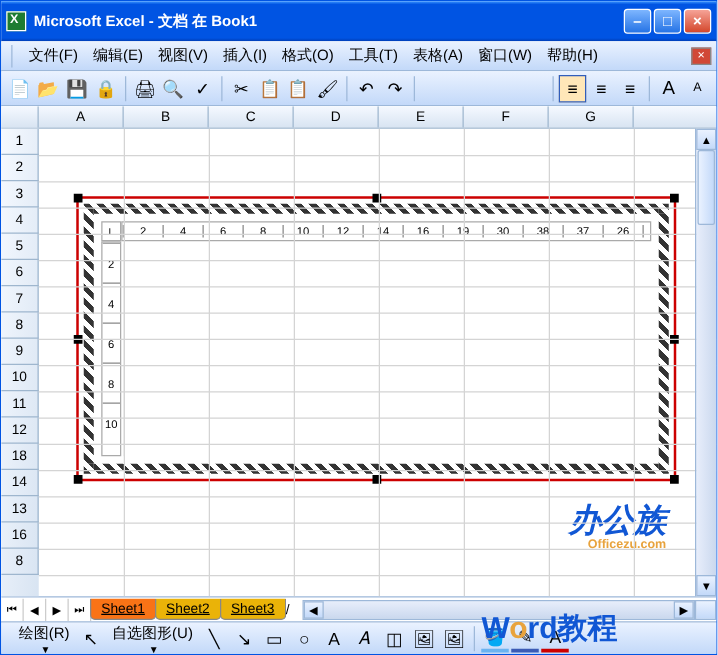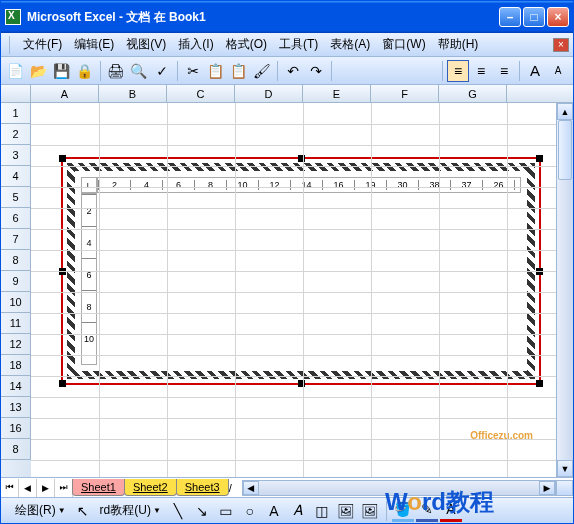--- a/index.html
+++ b/index.html
@@ -49,27 +49,27 @@
 .watermark1 .sub { font-size: 10px; color: #e8a33d; display: block; text-align: right; font-style: normal; margin-top: -4px; }
 .watermark2 { position: absolute; right: 80px; bottom: 6px; font-size: 24px; font-weight: bold; color: #1157d4; }
 .watermark2 .o { color: #e8a33d; }
 
 .vscroll { position: absolute; right: 0; top: 0; bottom: 0; width: 17px; background: linear-gradient(to right, #e8eefb, #cad8ee); border-left: 1px solid #9db8d9; }
 .vscroll .arr { height: 17px; background: linear-gradient(to bottom, #eaf2ff, #c3d9f9); border: 1px solid #9db8d9; display: flex; align-items: center; justify-content: center; font-size: 9px; }
 .vscroll .thumb { position: absolute; top: 17px; left: 1px; right: 1px; height: 60px; background: linear-gradient(to right, #eaf2ff, #c3d9f9); border: 1px solid #9db8d9; border-radius: 2px; }
 
 .tabrow { height: 20px; background: #fff; border-top: 1px solid #9db8d9; display: flex; align-items: center; font-size: 11px; }
 .navbtn { width: 18px; height: 18px; display: flex; align-items: center; justify-content: center; font-size: 9px; border-right: 1px solid #ccc; }
-.sheettab { padding: 2px 8px; background: #fde047; border: 1px solid #888; border-top: none; border-radius: 0 0 4px 4px; margin-left: -1px; text-decoration: underline; }
-.sheettab.active { background: #fca5a5; font-weight: normal; }
+.sheettab { padding: 2px 8px; background: #eab308; border: 1px solid #888; border-top: none; border-radius: 0 0 4px 4px; margin-left: -1px; text-decoration: underline; }
+.sheettab.active { background: #f97316; font-weight: normal; }
 .hscroll { flex: 1; margin-left: 10px; height: 16px; background: linear-gradient(to bottom, #e8eefb, #cad8ee); border: 1px solid #9db8d9; position: relative; }
 .hscroll .arr { width: 16px; height: 100%; position: absolute; background: linear-gradient(to bottom, #eaf2ff, #c3d9f9); border: 1px solid #9db8d9; display: flex; align-items: center; justify-content: center; font-size: 9px; }
 
 .drawbar { height: 26px; background: linear-gradient(to bottom, #eaf2ff, #c3d9f9); border-top: 1px solid #9db8d9; display: flex; align-items: center; font-size: 12px; padding: 0 4px; gap: 2px; }
-.drawlabel { padding: 0 4px; display: flex; align-items: center; }
+.drawlabel { padding: 0 4px; display: flex; align-items: center; flex-direction: column; }
 .drop { font-size: 8px; margin-left: 2px; }
 </style>
 </head>
 <body>
 
 <div class="window">
 
   <div class="titlebar">
     <div class="icon"></div>
     <span>Microsoft Excel - 文档 在 Book1</span>
@@ -187,20 +187,21 @@
                 <span>4</span>
                 <span>6</span>
                 <span>8</span>
                 <span>10</span>
               </div>
             <div class="doc-area"></div>
           </div>
         </div>
 
         <div class="watermark1">
+          <span>办公族</span>
           <span class="sub">Officezu.com</span>
         </div>
 
       <div class="gridline-h" style="top: 21px;"></div>
           <div class="gridline-h" style="top: 42px;"></div>
           <div class="gridline-h" style="top: 63px;"></div>
           <div class="gridline-h" style="top: 84px;"></div>
           <div class="gridline-h" style="top: 105px;"></div>
           <div class="gridline-h" style="top: 126px;"></div>
           <div class="gridline-h" style="top: 147px;"></div>
@@ -247,21 +248,21 @@
   </div>
 
   <div class="drawbar">
     <div class="sep" style="width:4px;border-left:1px solid #9db8d9"></div>
     <div class="drawlabel">
         <span>绘图(R)</span>
         <span class="drop">▼</span>
       </div>
     <div class="tbtn">↖</div>
     <div class="drawlabel">
-        <span>rd教程(U)</span>
+        <span>自选图形(U)</span>
         <span class="drop">▼</span>
       </div>
     <div class="tbtn">╲</div>
     <div class="tbtn">↘</div>
     <div class="tbtn">▭</div>
     <div class="tbtn">○</div>
     <div class="tbtn">A</div>
     <div class="watermark2">
       <span style="color:#1157d4">W</span><span class="o">o</span><span style="color:#1157d4">rd教程</span>
     </div>

